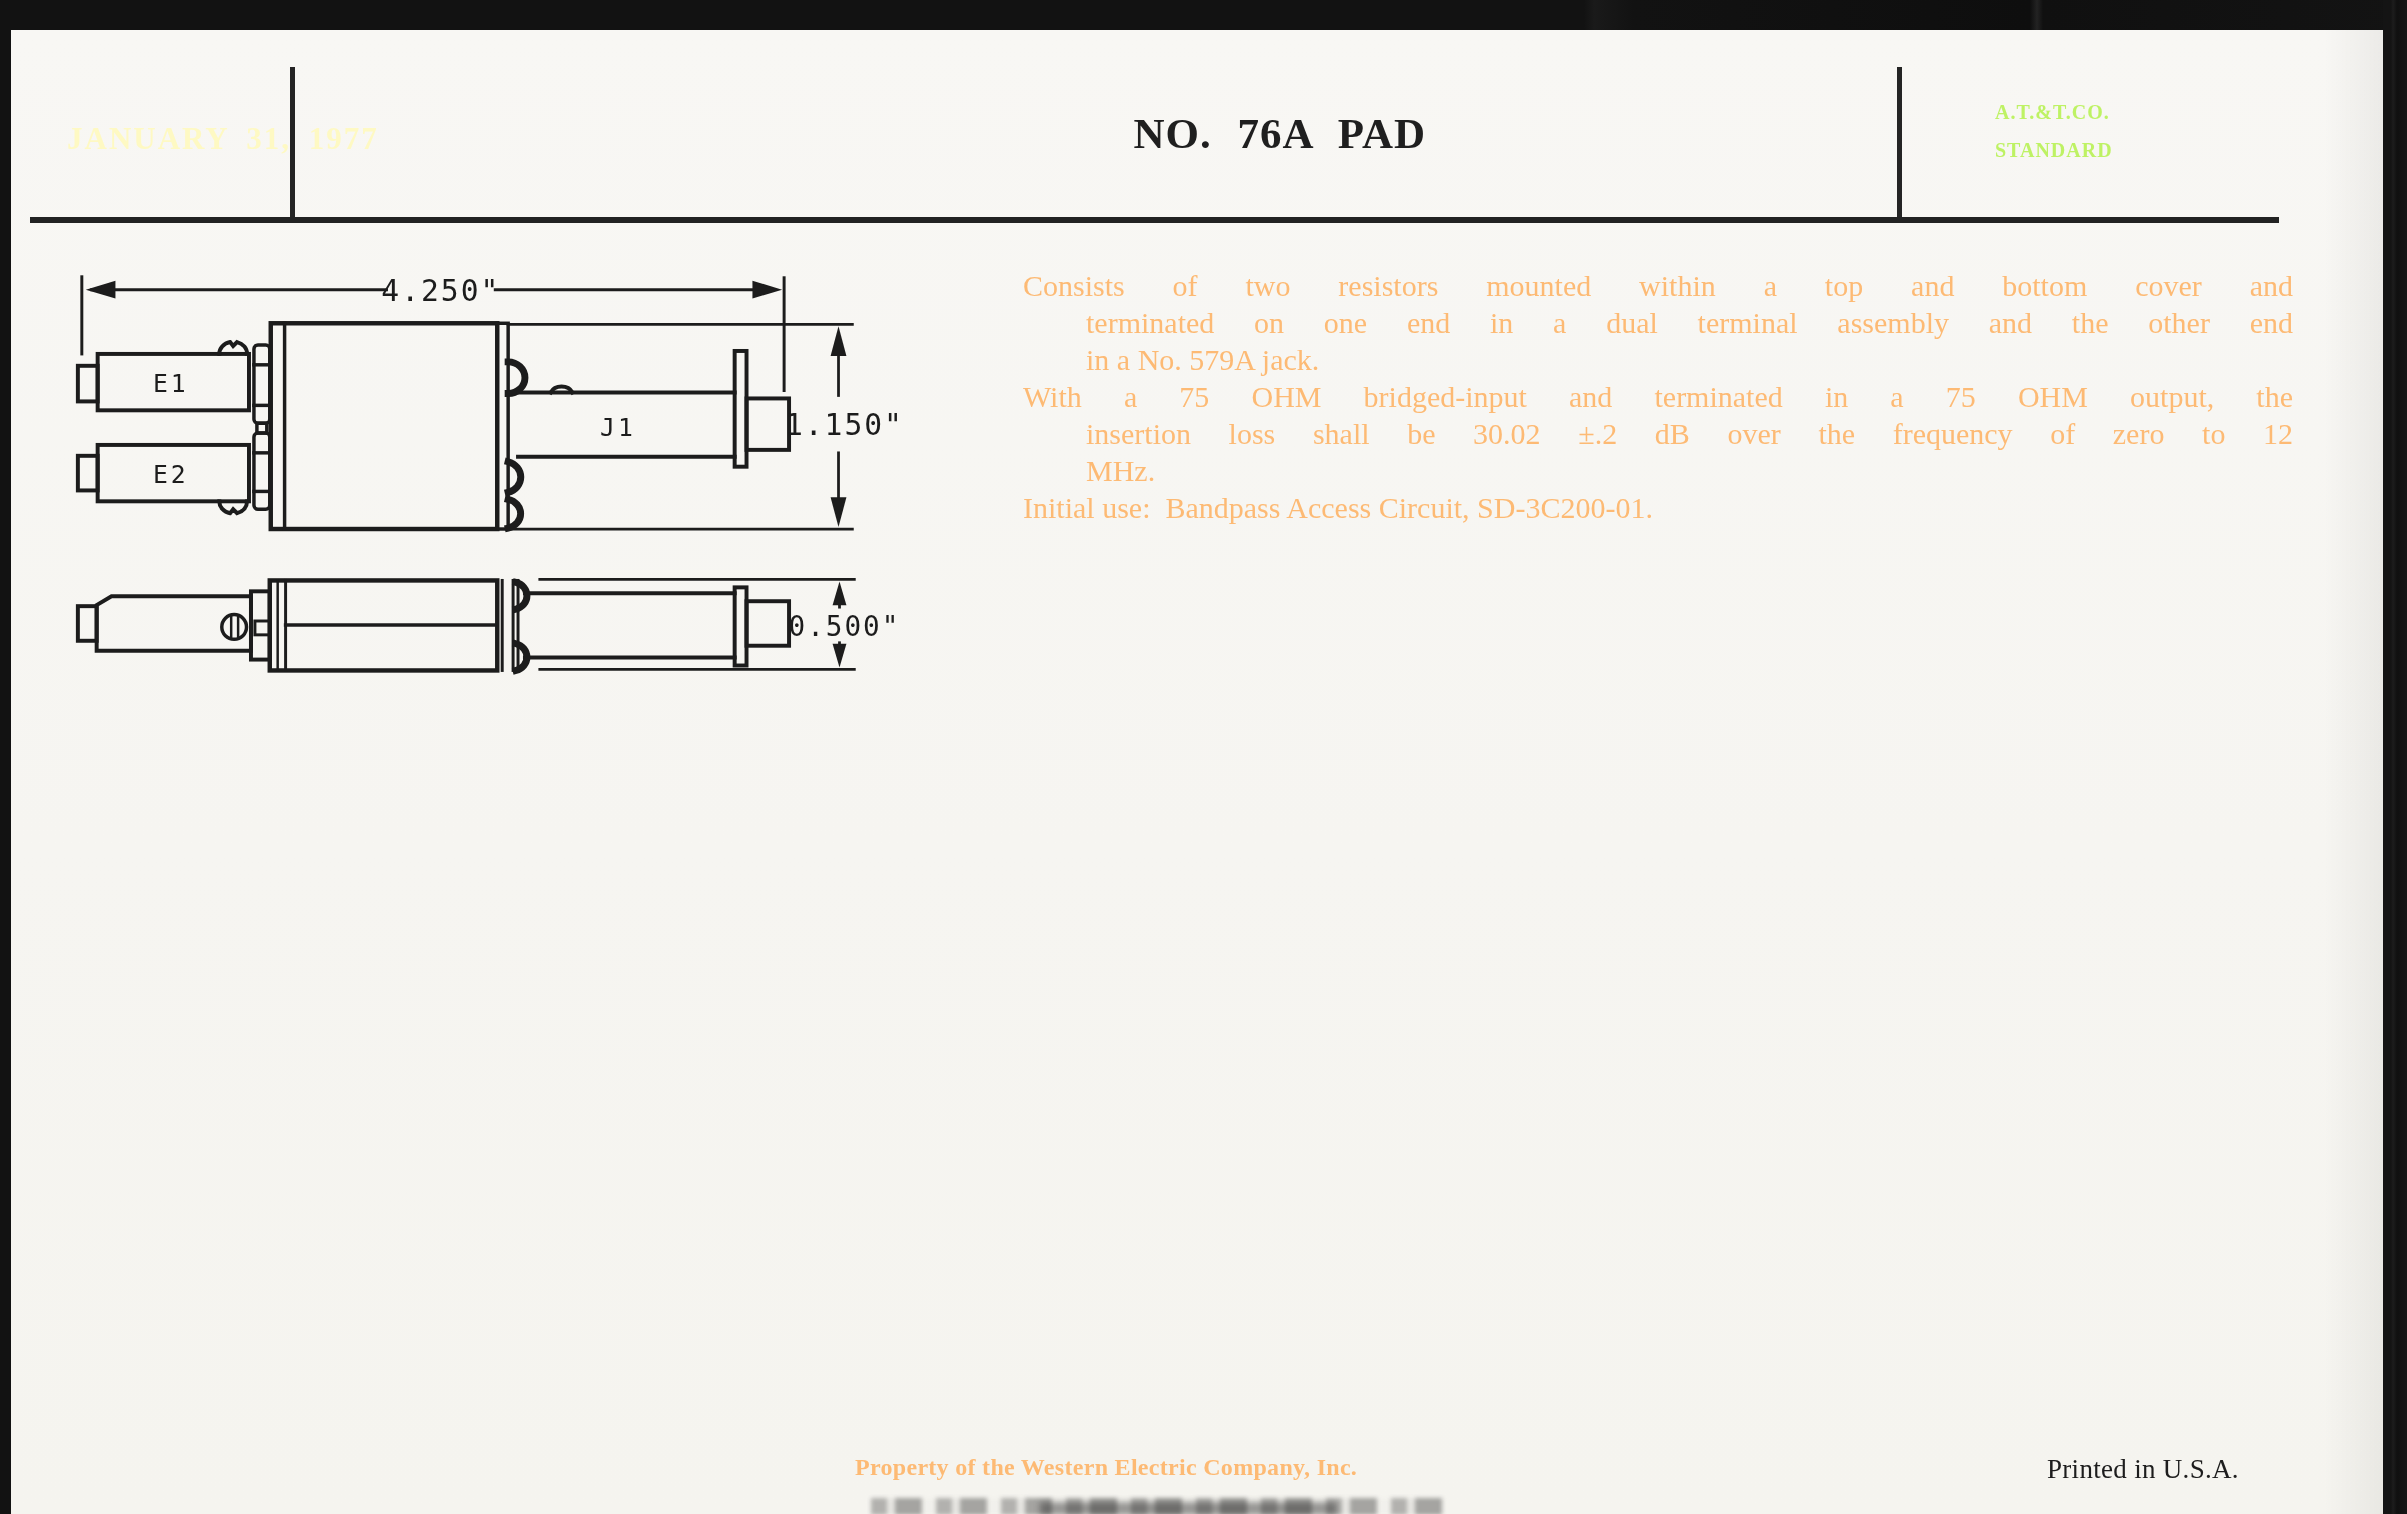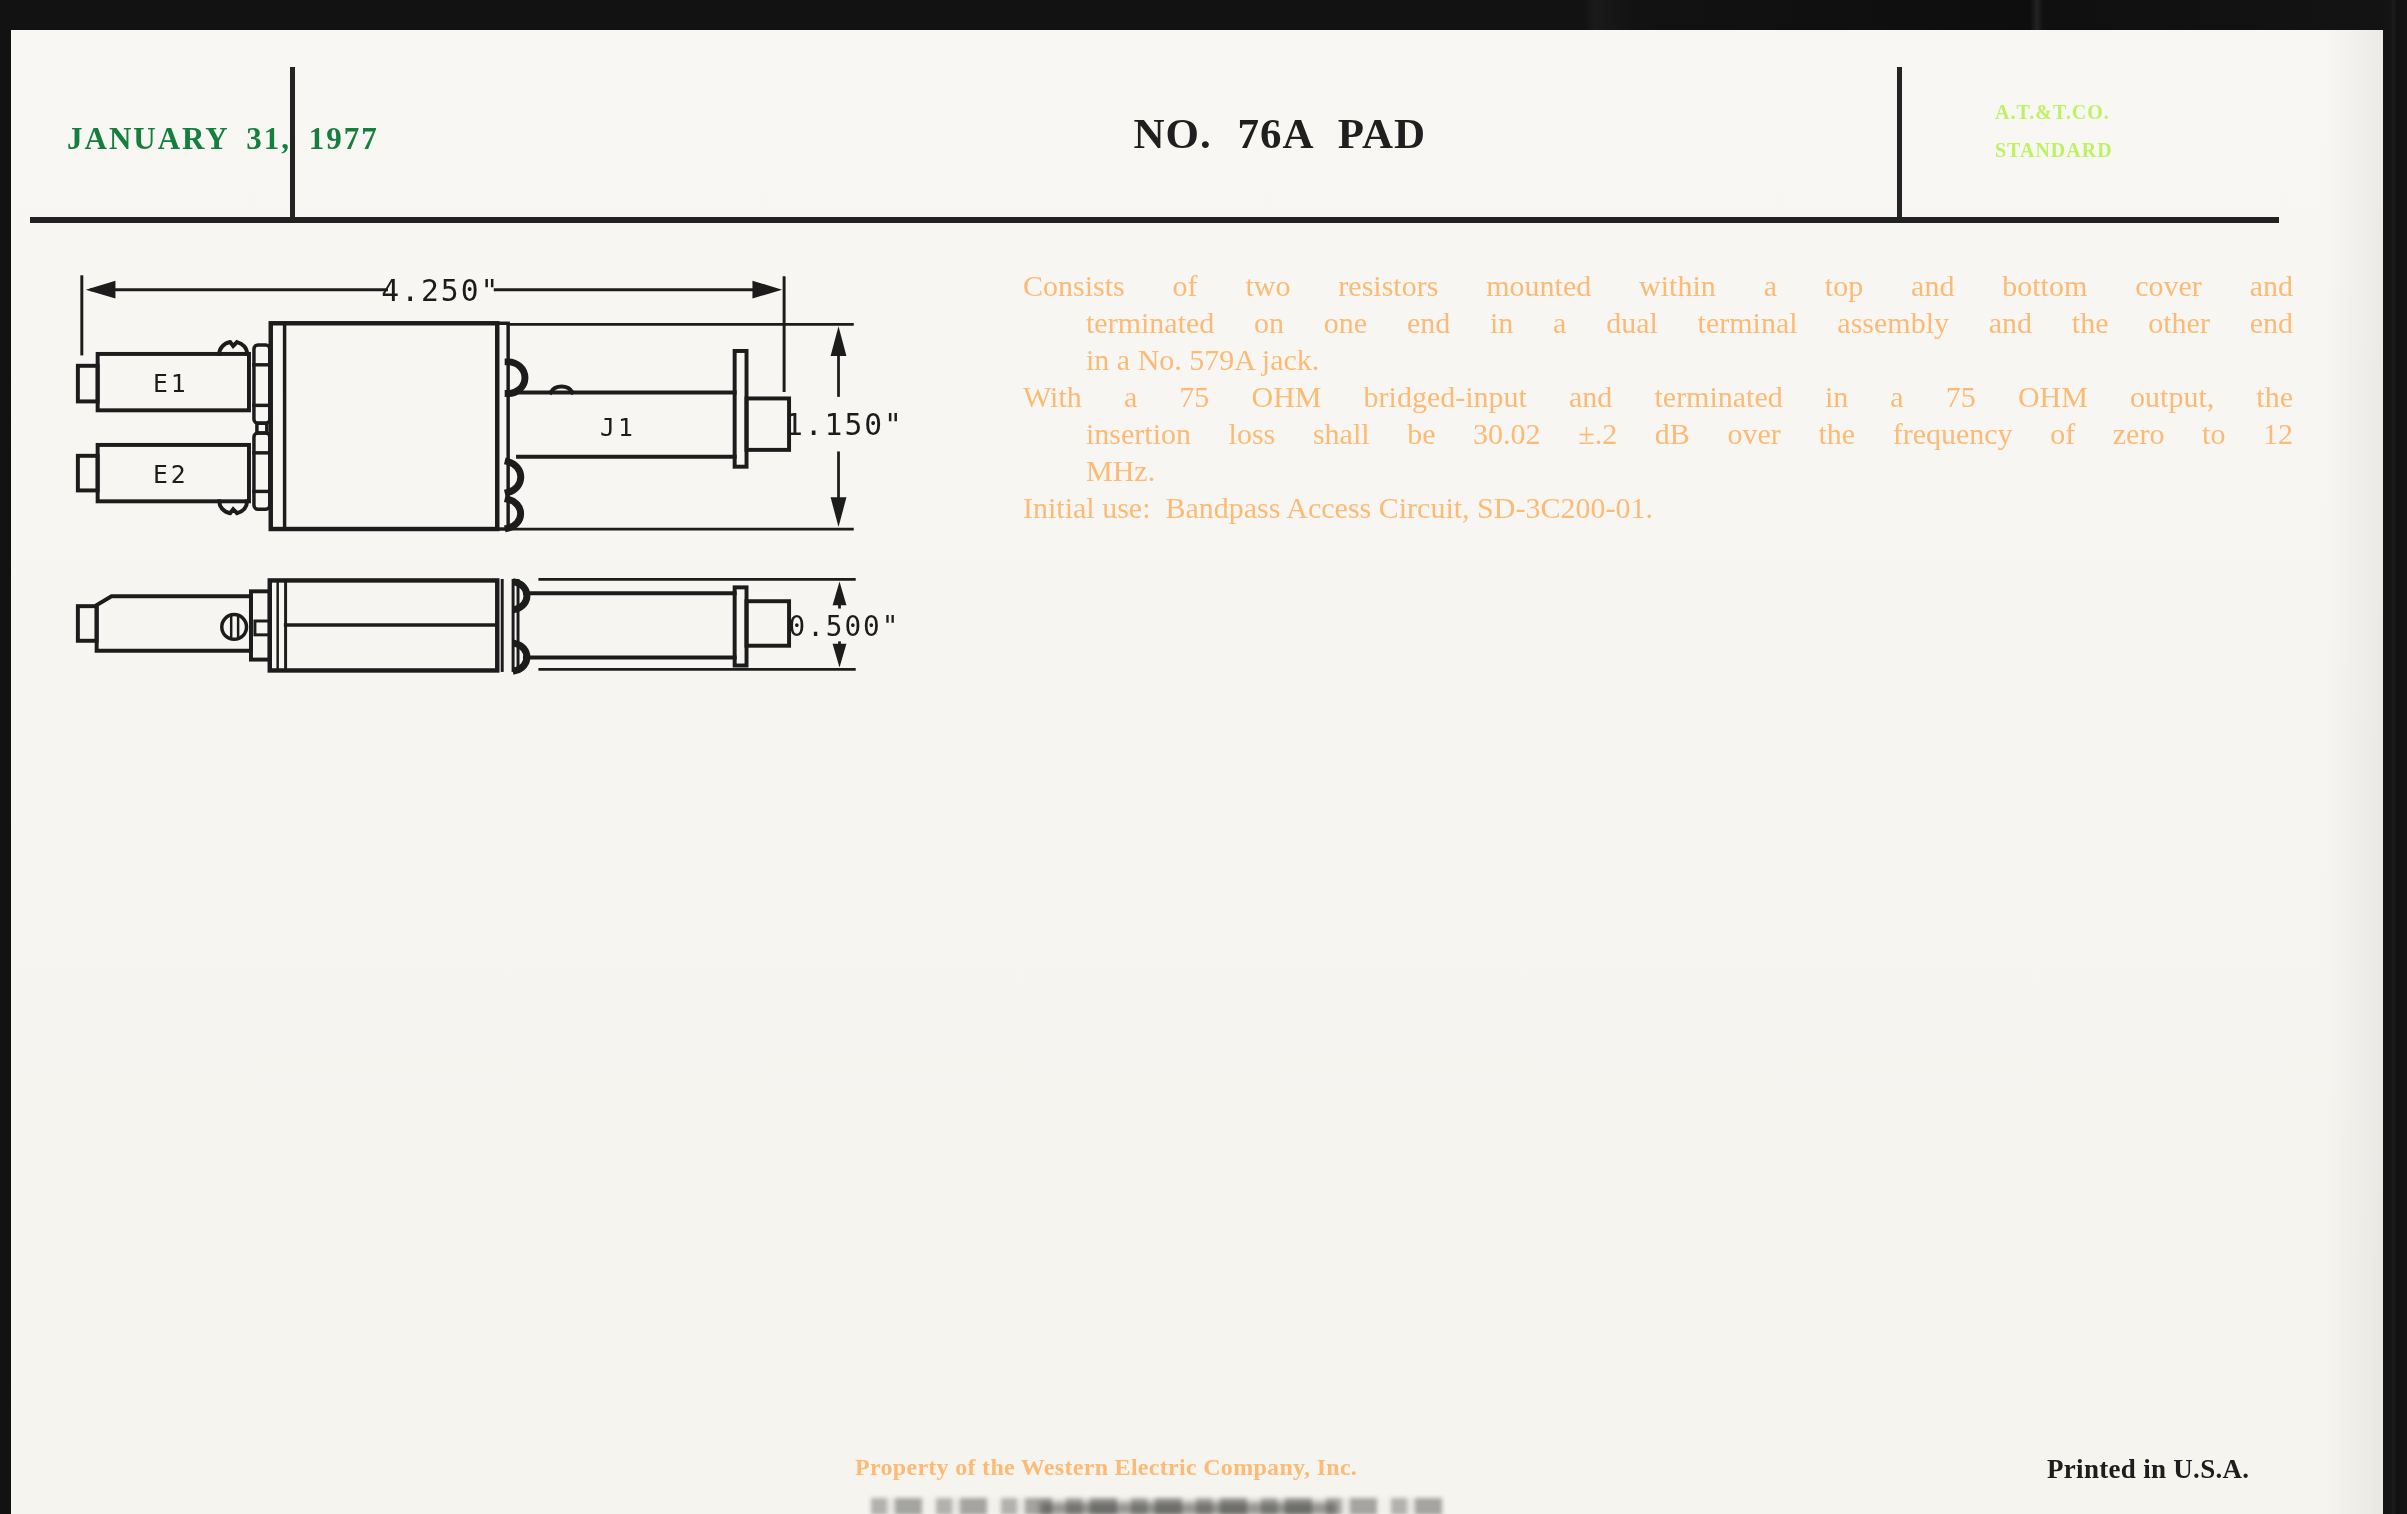--- a/index.html
+++ b/index.html
@@ -11,39 +11,39 @@
   .border-left{position:absolute;left:0;top:0;width:11px;height:1515px;background:#121212;}
   .border-right{position:absolute;left:2383px;top:0;width:25px;height:1515px;background:
       linear-gradient(90deg,#141414 0 8px,#1d1d1d 10px,#101010 14px,#161616 100%);}
   
   .paper{position:absolute;left:11px;top:30px;width:2372px;height:1485px;
       background:linear-gradient(180deg,#f8f7f4 0,#f6f5f1 55%,#f5f4ef 100%);}
   .paper::after{content:"";position:absolute;right:0;top:0;width:59px;height:100%;
       background:linear-gradient(90deg,rgba(0,0,0,0) 0,rgba(0,0,0,.05) 100%);}
   
   .hdr-date{position:absolute;left:67px;top:121px;font-size:31px;font-weight:bold;
-      letter-spacing:2px;word-spacing:8px;color:#15803d;}
+      letter-spacing:2px;word-spacing:8px;color:#fef9c3;}
   .hdr-title{position:absolute;left:941px;top:109px;width:485px;text-align:right;
       font-size:43px;font-weight:bold;letter-spacing:1px;word-spacing:14px;color:#1f1f1f;}
   .hdr-org{position:absolute;left:1995px;top:93px;width:248px;text-align:left;
       font-size:20px;font-weight:bold;line-height:38px;letter-spacing:1px;color:#bef264;}
   .vdiv{position:absolute;top:67px;width:5px;height:155px;background:#242424;}
   .vdiv.left{left:290px;}
   .vdiv.right{left:1897px;}
   .hrule{position:absolute;left:30px;top:217px;width:2249px;height:6px;background:#222;}
   
   .desc{position:absolute;left:1023px;top:267px;width:1270px;font-size:30px;
       line-height:37px;color:#fdba74;}
   .dline{text-align:justify;text-align-last:justify;}
   .dline.cont{padding-left:63px;}
   .dline.last{text-align:left;text-align-last:left;}
   
   .foot-prop{position:absolute;left:855px;top:1454px;font-size:24px;font-weight:bold;
       letter-spacing:0.3px;color:#fdba74;}
-  .foot-print{position:absolute;left:2047px;top:1454px;font-size:27px;font-weight:bold;
+  .foot-print{position:absolute;left:2047px;top:1454px;font-size:27px;font-weight:normal;
       letter-spacing:0.3px;color:#1d1d1d;}
   
   .drawing{position:absolute;left:40px;top:257px;}
   .drawing text{font-family:"DejaVu Sans Mono", monospace;fill:#1c1c1c;}
   .dimtxt{font-size:30px;letter-spacing:2px;}
   .reftxt{font-size:25px;letter-spacing:3px;}
   
   .smudge{position:absolute;left:871px;top:1498px;width:574px;height:17px;
       background:repeating-linear-gradient(90deg,
         rgba(60,60,60,.45) 0 16px, rgba(150,150,150,.18) 16px 24px,

